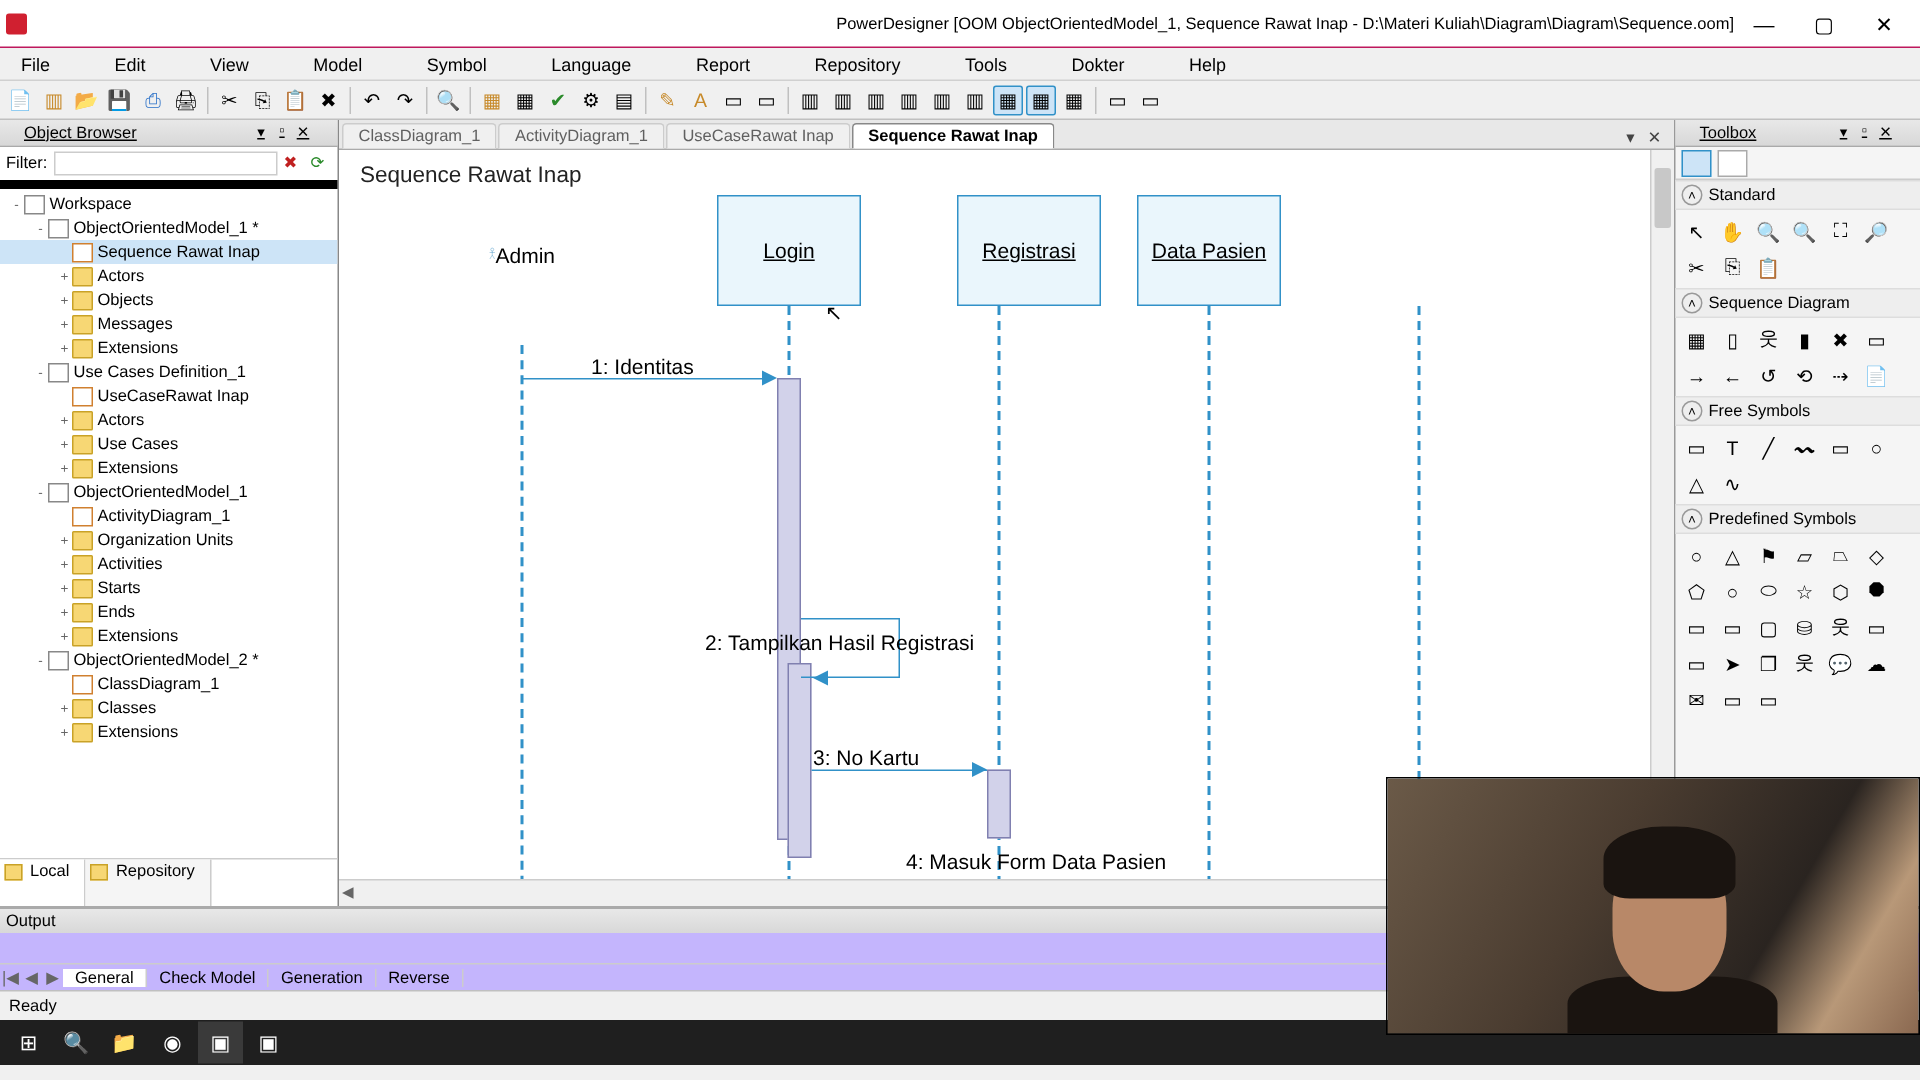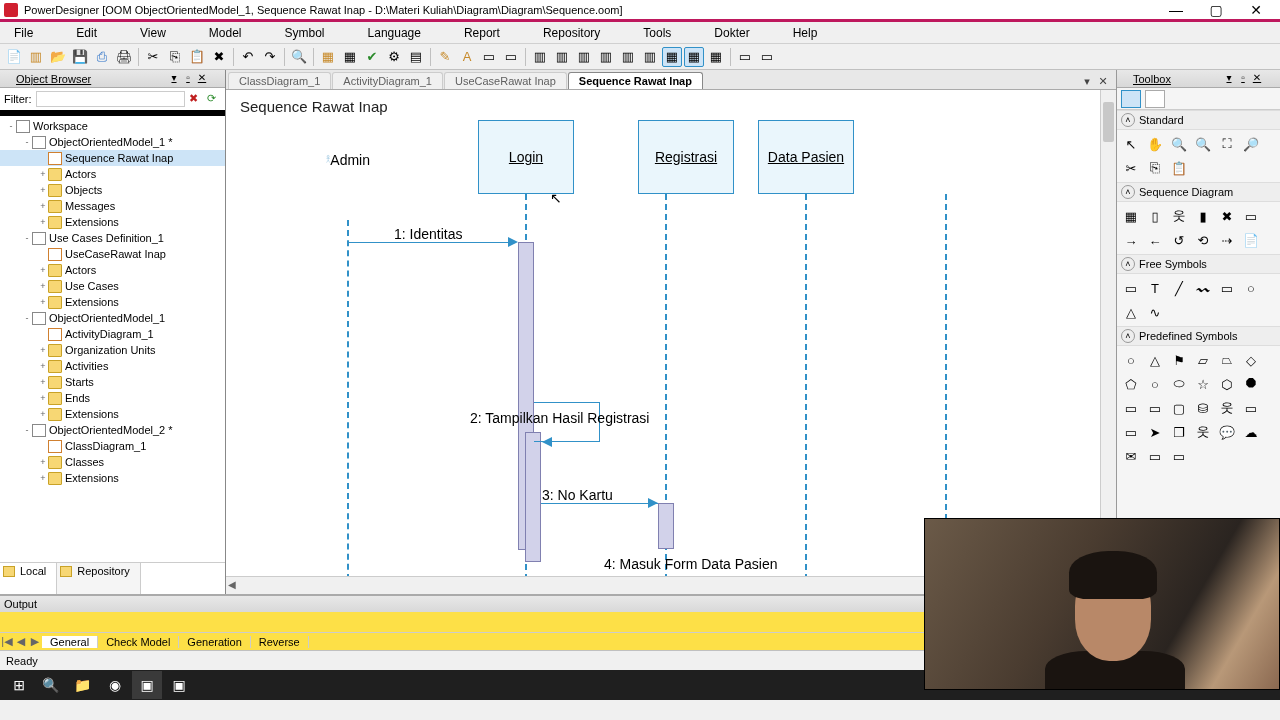--- a/index.html
+++ b/index.html
@@ -1,19 +1,19 @@
 <!DOCTYPE html>
 <html><head>
 <meta charset="utf-8">
 <style>
 * { box-sizing: border-box; margin: 0; padding: 0; font-family: "Segoe UI", Tahoma, sans-serif; }
 body { width: 1280px; height: 720px; overflow: hidden; background: #f0f0f0; font-size: 12px; }
 
 
-.titlebar { height: 22px; background: #fff; display: flex; align-items: center; padding: 0 4px; border-bottom: 3px solid #be185d; }
+.titlebar { height: 32px; background: #fff; display: flex; align-items: center; padding: 0 4px; border-bottom: 1px solid #be185d; text-align: right; }
 .titlebar .app-icon { width: 14px; height: 14px; background: #d02030; border-radius: 2px; margin-right: 6px; }
 .titlebar .title { flex: 1; font-size: 11px; color: #000; }
 .titlebar .win-btns { display: flex; gap: 0; }
 .titlebar .win-btn { width: 40px; height: 22px; display: flex; align-items: center; justify-content: center; font-size: 14px; cursor: pointer; }
 
 
 .menubar { height: 22px; background: #f0f0f0; display: flex; align-items: center; padding: 0 4px; border-bottom: 1px solid #d0d0d0; gap: 23px; }
 .menubar .menu-item { padding: 2px 10px; font-size: 12px; cursor: pointer; }
 
 
@@ -82,21 +82,21 @@
 .toolbox { width: 164px; background: #f5f5f5; border-left: 1px solid #999; display: flex; flex-direction: column; }
 .toolbox .view-row { height: 22px; display: flex; align-items: center; gap: 4px; padding: 0 4px; border-bottom: 1px solid #ccc; }
 .toolbox .view-btn { width: 20px; height: 18px; border: 1px solid #aaa; background: #fff; cursor: pointer; }
 .toolbox .view-btn.active { background: #cde4f7; border-color: #3191c8; }
 .tb-section-hdr { display: flex; align-items: center; height: 20px; padding: 0 4px; font-size: 11px; background: #eee; border-top: 1px solid #ddd; border-bottom: 1px solid #ddd; cursor: pointer; }
 .tb-section-hdr .chev { width: 14px; height: 14px; border: 1px solid #999; border-radius: 50%; margin-right: 4px; font-size: 9px; text-align: center; line-height: 12px; }
 .tb-grid { display: flex; flex-wrap: wrap; gap: 4px; padding: 4px; }
 .tb-item { width: 20px; height: 20px; display: flex; align-items: center; justify-content: center; border: 1px solid transparent; border-radius: 2px; cursor: pointer; font-size: 13px; }
 
 
-.output-panel { height: 56px; border-top: 2px solid #aaa; background: #fde047; display: flex; flex-direction: column; }
+.output-panel { height: 56px; border-top: 2px solid #aaa; background: #c4b5fd; display: flex; flex-direction: column; }
 .output-header { height: 16px; background: linear-gradient(#e8e8e8,#d8d8d8); font-size: 11px; padding: 0 4px; display: flex; align-items: center; }
 .output-body { flex: 1; }
 .output-tabs { height: 18px; display: flex; align-items: center; border-top: 1px solid #ccc; font-size: 11px; }
 .out-nav { width: 14px; text-align: center; color: #666; cursor: pointer; }
 .out-tab { padding: 0 8px; border-right: 1px solid #ccc; cursor: pointer; }
 .out-tab.active { background: #fff; }
 
 
 .statusbar { height: 20px; background: #f0f0f0; border-top: 1px solid #c0c0c0; display: flex; align-items: center; padding: 0 6px; font-size: 11px; }
 

